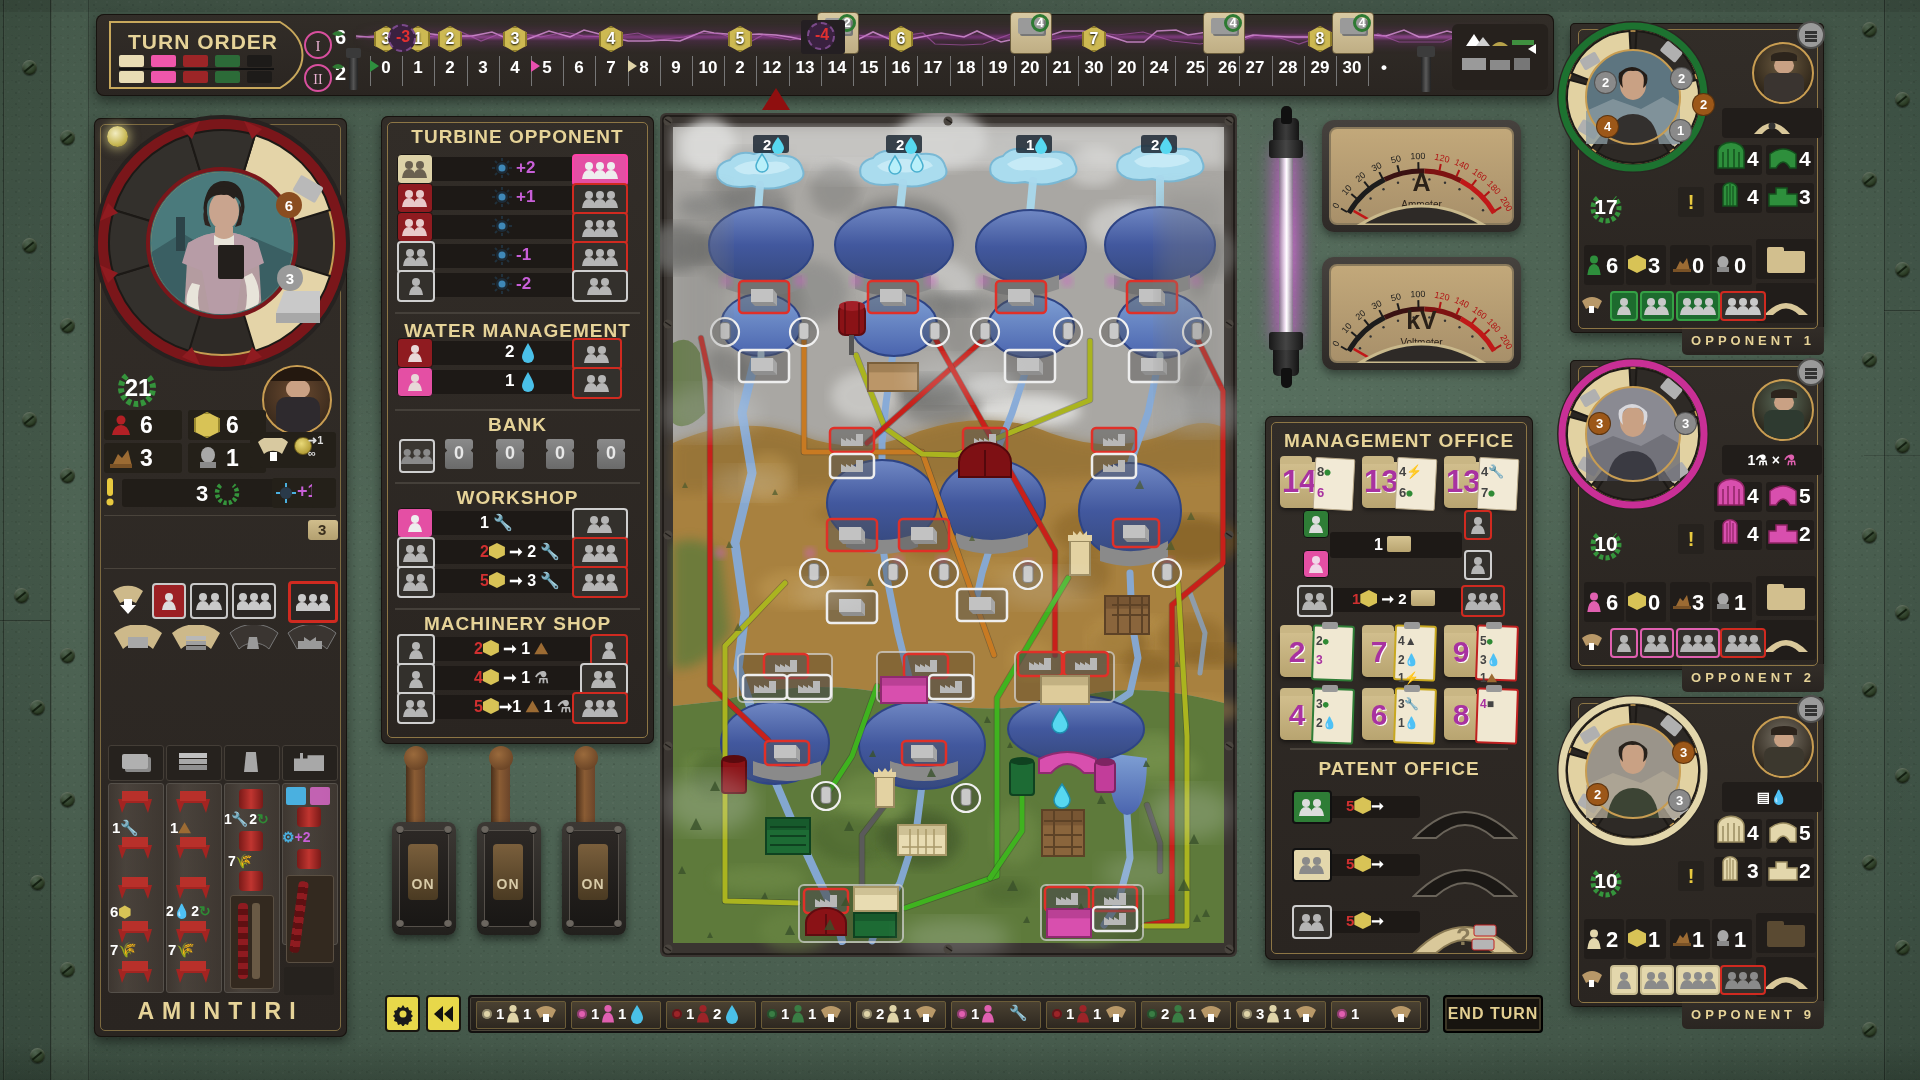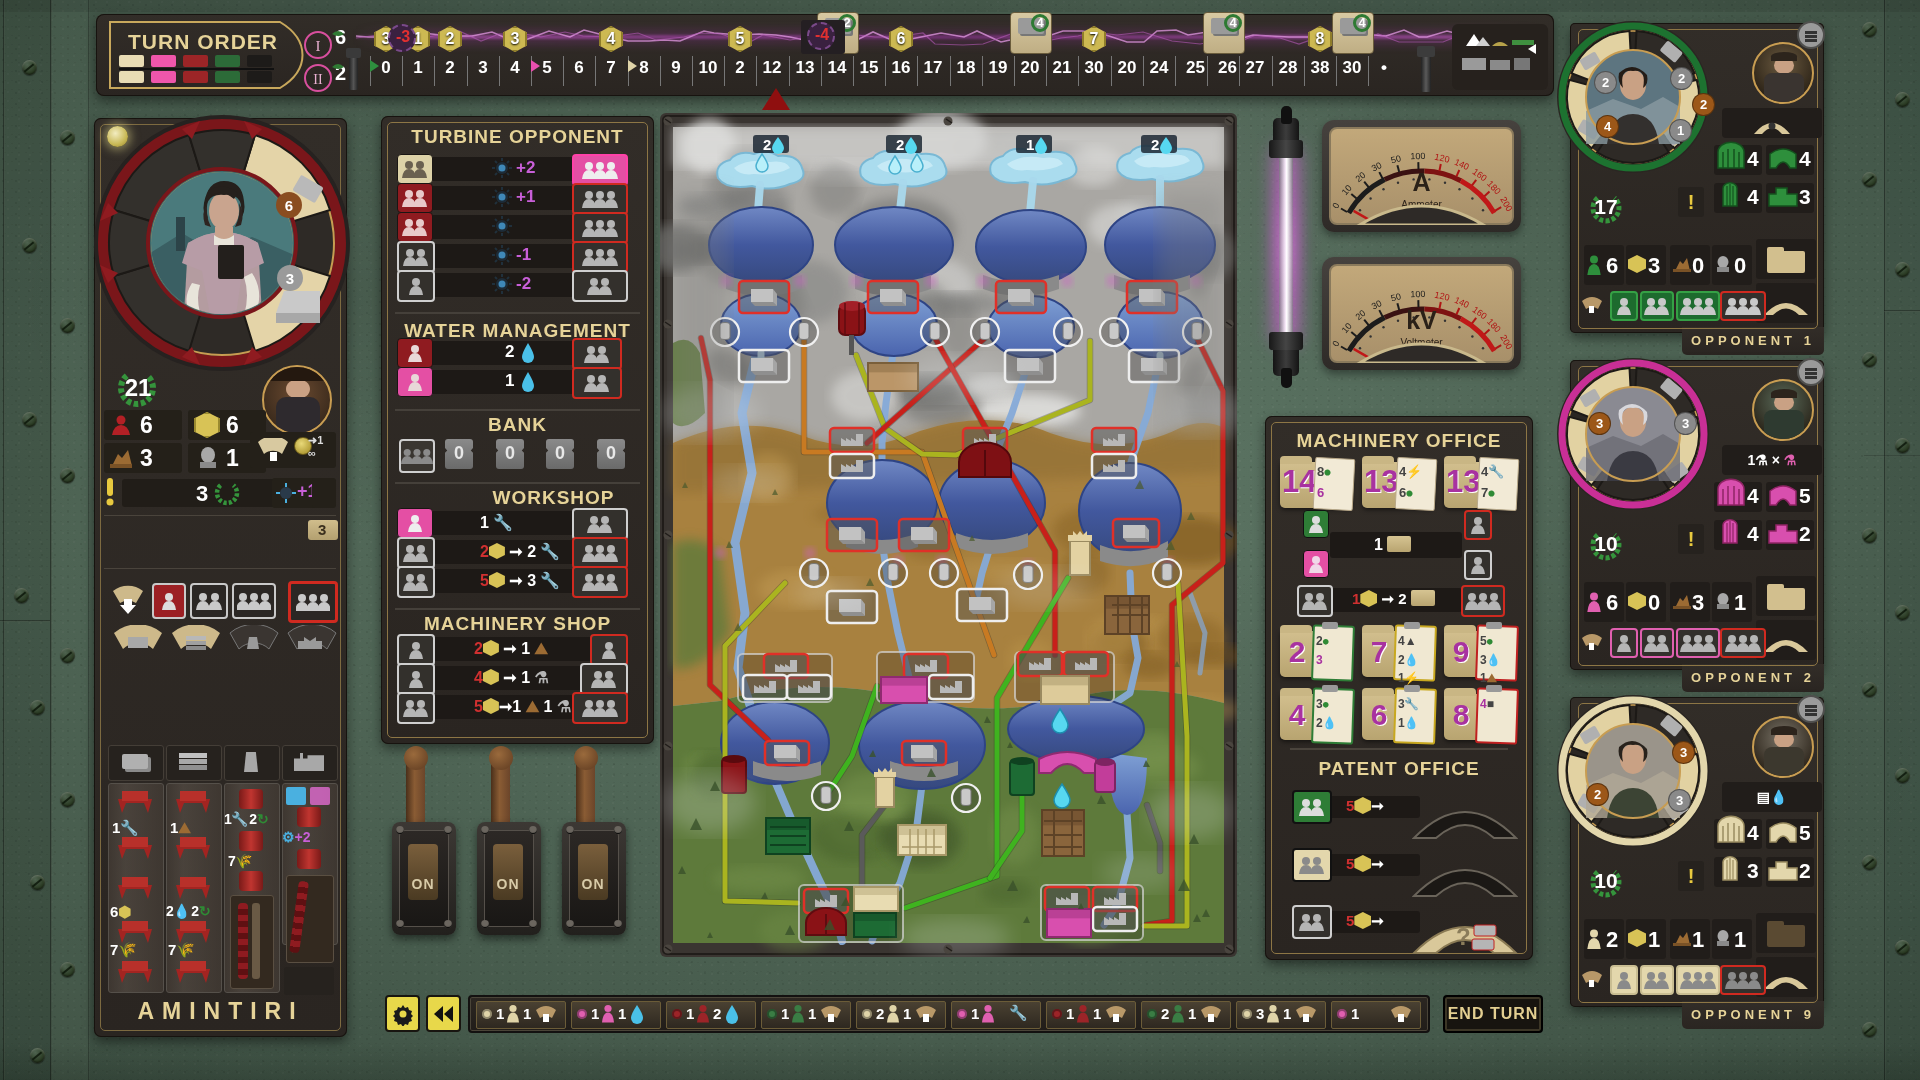--- a/index.html
+++ b/index.html
@@ -186,21 +186,21 @@
 <div class="abs num" style="left:787px;top:12px;width:28px;text-align:center;font-size:17px;">24</div>
 <div class="abs" style="left:817px;top:10px;width:1px;height:30px;background:#777;"></div>
 <div class="abs num" style="left:819px;top:12px;width:28px;text-align:right;font-size:17px;">25</div>
 <div class="abs" style="left:849px;top:10px;width:1px;height:30px;background:#777;"></div>
 <div class="abs num" style="left:851px;top:12px;width:28px;text-align:right;font-size:17px;">26</div>
 <div class="abs" style="left:881px;top:10px;width:1px;height:30px;background:#777;"></div>
 <div class="abs num" style="left:883px;top:12px;width:28px;text-align:center;font-size:17px;">27</div>
 <div class="abs" style="left:914px;top:10px;width:1px;height:30px;background:#777;"></div>
 <div class="abs num" style="left:916px;top:12px;width:28px;text-align:center;font-size:17px;">28</div>
 <div class="abs" style="left:946px;top:10px;width:1px;height:30px;background:#777;"></div>
-<div class="abs num" style="left:948px;top:12px;width:28px;text-align:center;font-size:17px;">38</div>
+<div class="abs num" style="left:948px;top:12px;width:28px;text-align:center;font-size:17px;">29</div>
 <div class="abs" style="left:978px;top:10px;width:1px;height:30px;background:#777;"></div>
 <div class="abs num" style="left:980px;top:12px;width:28px;text-align:center;font-size:17px;">30</div>
 <div class="abs" style="left:1010px;top:10px;width:1px;height:30px;background:#777;"></div>
 <div class="abs num" style="left:1012px;top:12px;width:28px;text-align:center;font-size:17px;">•</div>
 <div class="abs" style="left:16px;top:-20px;width:24px;height:26px;background:#cdb952;clip-path:polygon(50% 0,100% 25%,100% 75%,50% 100%,0 75%,0 25%);box-shadow:inset 0 0 0 2px #8f7d2a;display:flex;align-items:center;justify-content:center;font-weight:bold;color:#fff;font-size:16px;text-shadow:0 1px 2px #000;">3</div>
 <div class="abs" style="left:48px;top:-20px;width:24px;height:26px;background:#cdb952;clip-path:polygon(50% 0,100% 25%,100% 75%,50% 100%,0 75%,0 25%);box-shadow:inset 0 0 0 2px #8f7d2a;display:flex;align-items:center;justify-content:center;font-weight:bold;color:#fff;font-size:16px;text-shadow:0 1px 2px #000;">1</div>
 <div class="abs" style="left:80px;top:-20px;width:24px;height:26px;background:#cdb952;clip-path:polygon(50% 0,100% 25%,100% 75%,50% 100%,0 75%,0 25%);box-shadow:inset 0 0 0 2px #8f7d2a;display:flex;align-items:center;justify-content:center;font-weight:bold;color:#fff;font-size:16px;text-shadow:0 1px 2px #000;">2</div>
 <div class="abs" style="left:145px;top:-20px;width:24px;height:26px;background:#cdb952;clip-path:polygon(50% 0,100% 25%,100% 75%,50% 100%,0 75%,0 25%);box-shadow:inset 0 0 0 2px #8f7d2a;display:flex;align-items:center;justify-content:center;font-weight:bold;color:#fff;font-size:16px;text-shadow:0 1px 2px #000;">3</div>
 <div class="abs" style="left:241px;top:-20px;width:24px;height:26px;background:#cdb952;clip-path:polygon(50% 0,100% 25%,100% 75%,50% 100%,0 75%,0 25%);box-shadow:inset 0 0 0 2px #8f7d2a;display:flex;align-items:center;justify-content:center;font-weight:bold;color:#fff;font-size:16px;text-shadow:0 1px 2px #000;">4</div>
 <div class="abs" style="left:370px;top:-20px;width:24px;height:26px;background:#cdb952;clip-path:polygon(50% 0,100% 25%,100% 75%,50% 100%,0 75%,0 25%);box-shadow:inset 0 0 0 2px #8f7d2a;display:flex;align-items:center;justify-content:center;font-weight:bold;color:#fff;font-size:16px;text-shadow:0 1px 2px #000;">5</div>
@@ -1028,21 +1028,21 @@
     </div>
 <div class="abs" style="left:445px;top:439px;width:28px;height:30px;background:linear-gradient(180deg,#8a8a8a,#6a6a6a);border-radius:3px;clip-path:polygon(0 0,100% 0,100% 30%,92% 38%,100% 46%,100% 100%,0 100%,0 46%,8% 38%,0 30%);"></div>
 <div class="abs num" style="left:445px;top:443px;width:28px;text-align:center;font-size:18px;color:#e8e8e8;">0</div>
 <div class="abs" style="left:496px;top:439px;width:28px;height:30px;background:linear-gradient(180deg,#8a8a8a,#6a6a6a);border-radius:3px;clip-path:polygon(0 0,100% 0,100% 30%,92% 38%,100% 46%,100% 100%,0 100%,0 46%,8% 38%,0 30%);"></div>
 <div class="abs num" style="left:496px;top:443px;width:28px;text-align:center;font-size:18px;color:#e8e8e8;">0</div>
 <div class="abs" style="left:546px;top:439px;width:28px;height:30px;background:linear-gradient(180deg,#8a8a8a,#6a6a6a);border-radius:3px;clip-path:polygon(0 0,100% 0,100% 30%,92% 38%,100% 46%,100% 100%,0 100%,0 46%,8% 38%,0 30%);"></div>
 <div class="abs num" style="left:546px;top:443px;width:28px;text-align:center;font-size:18px;color:#e8e8e8;">0</div>
 <div class="abs" style="left:597px;top:439px;width:28px;height:30px;background:linear-gradient(180deg,#8a8a8a,#6a6a6a);border-radius:3px;clip-path:polygon(0 0,100% 0,100% 30%,92% 38%,100% 46%,100% 100%,0 100%,0 46%,8% 38%,0 30%);"></div>
 <div class="abs num" style="left:597px;top:443px;width:28px;text-align:center;font-size:18px;color:#e8e8e8;">0</div>
 <div class="abs" style="left:395px;top:482px;width:245px;height:2px;background:#45403a;"></div>
-<div class="ttl" style="left:381px;top:487px;width:273px;font-size:19px;margin-left:36px;">WORKSHOP</div>
+<div class="ttl" style="left:381px;top:487px;width:273px;font-size:19px;">WORKSHOP</div>
 <div class="bar" style="left:420px;top:511px;width:200px;height:24px;"></div>
 <div class="wbox" style="left:397px;top:508px;width:34px;height:28px;background:#e44fa4;border:1px solid #1a1614;">
       <svg width="14" height="18" viewBox="0 0 14 18">
         <g fill="#eee">
           <circle cx="7" cy="5" r="4"></circle>
           <path d="M0,18 q1,-9 7,-9 q6,0 7,9 z"></path>
         </g>
       </svg>
     </div>
 <div class="abs num" style="left:480px;top:513px;font-size:16px;color:#fff;letter-spacing:0px;white-space:nowrap;">1 <span style="color:#c9c9c9">🔧</span></div>
@@ -1555,21 +1555,21 @@
         <circle cx="41.6" cy="72.5" r="1.2" fill="#333"></circle>
         <circle cx="31.0" cy="84.3" r="1.2" fill="#333"></circle>
         <line x1="66.5" y1="109" x2="24.6" y2="84.9" stroke="#c01818" stroke-width="2.5"></line>
         <text x="92.5" y="65" font-size="25" font-weight="bold" fill="#2a2118" text-anchor="middle" font-family="Liberation Sans">kV</text>
         <text x="92.5" y="82" font-size="10" fill="#2a2118" text-anchor="middle" font-family="Liberation Sans">Voltmeter</text>
         <path d="M30.5,99 Q92.5,61 154.5,99 Z" fill="#2e2a27" stroke="#c9b98c" stroke-width="3"></path>
       </svg></div>
 
 <div class="abs panel" style="left:1265px;top:416px;width:268px;height:544px;"></div>
 <div class="goldline" style="left:1271px;top:422px;width:254px;height:530px;border-color:#8d7645;"></div>
-<div class="ttl" style="left:1265px;top:430px;width:268px;font-size:19px;">MACHINERY OFFICE</div>
+<div class="ttl" style="left:1265px;top:430px;width:268px;font-size:19px;">MANAGEMENT OFFICE</div>
 <div class="abs" style="left:1280px;top:462px;width:72px;height:46px;background:linear-gradient(180deg,#d2bf8e,#b8a470);border-radius:5px;border-top-left-radius:0;box-shadow:0 2px 4px rgba(0,0,0,0.5);"></div>
     <div class="abs" style="left:1280px;top:456px;width:32px;height:8px;background:#c9b684;border-radius:4px 4px 0 0;"></div>
     <div class="abs num" style="left:1282px;top:464px;width:34px;text-align:center;font-size:31px;color:#a832a0;text-shadow:1px 1px 0 #fff;">14</div>
     <div class="abs" style="left:1314px;top:458px;width:38px;height:50px;background:#f2ead6;border:1px solid #b8a888;border-radius:2px;transform:rotate(3deg);"></div>
     <div class="abs" style="left:1317px;top:462px;width:34px;font-size:13px;font-weight:bold;color:#444;line-height:1.6;">8<span style="color:#2f8a35">⦁</span><br><span style="color:#a832a0">6</span></div>
 <div class="abs" style="left:1362px;top:462px;width:72px;height:46px;background:linear-gradient(180deg,#d2bf8e,#b8a470);border-radius:5px;border-top-left-radius:0;box-shadow:0 2px 4px rgba(0,0,0,0.5);"></div>
     <div class="abs" style="left:1362px;top:456px;width:32px;height:8px;background:#c9b684;border-radius:4px 4px 0 0;"></div>
     <div class="abs num" style="left:1364px;top:464px;width:34px;text-align:center;font-size:31px;color:#a832a0;text-shadow:1px 1px 0 #fff;">13</div>
     <div class="abs" style="left:1396px;top:458px;width:38px;height:50px;background:#f2ead6;border:1px solid #b8a888;border-radius:2px;transform:rotate(3deg);"></div>
     <div class="abs" style="left:1399px;top:462px;width:34px;font-size:13px;font-weight:bold;color:#444;line-height:1.6;">4⚡<br>6<span style="color:#2f8a35">⦁</span></div>

